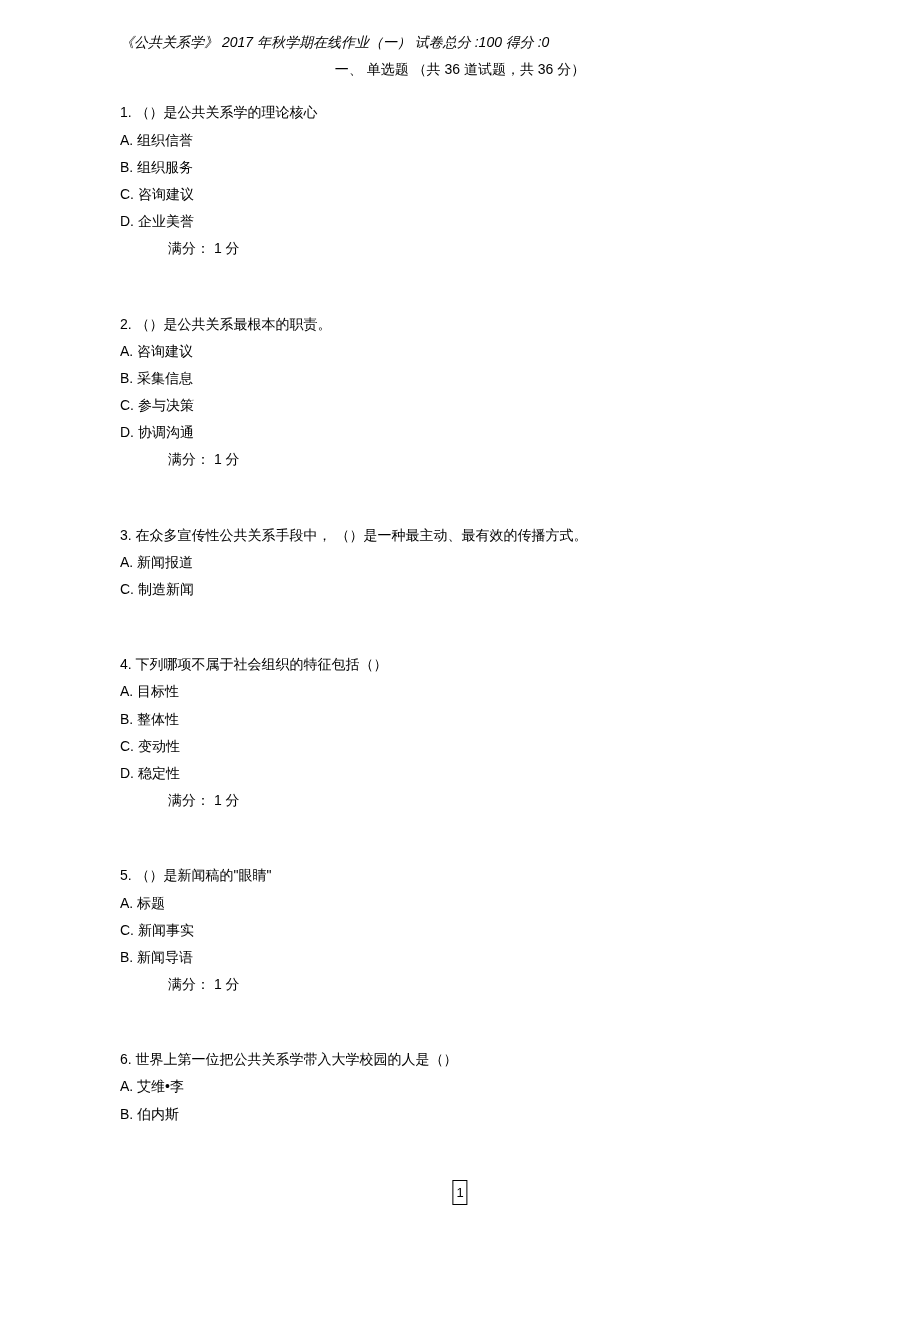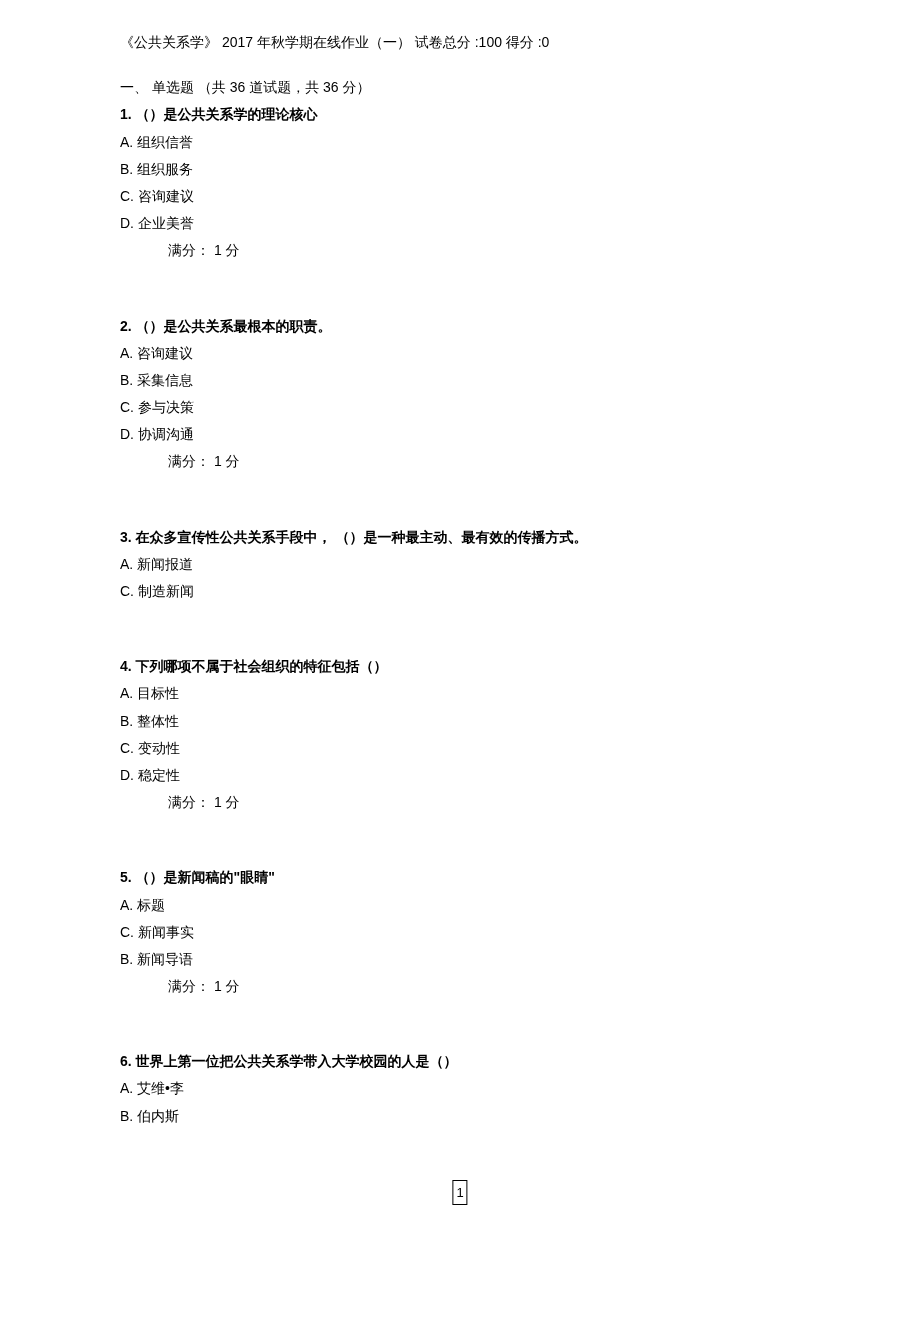--- a/index.html
+++ b/index.html
@@ -10,28 +10,29 @@
     body {
       font-family: "Microsoft YaHei", "SimSun", Arial, sans-serif;
       font-size: 14px;
       line-height: 1.8;
       color: #000;
       background: #fff;
       width: 920px;
       padding: 30px 120px 40px 120px;
     }
     .header {
-      margin-bottom: 20px;
+      margin-bottom: 2px;
+      font-style: italic;
     }
     .section-title {
-      margin-bottom: 2px;
+      margin-bottom: 18px;
+      text-align: center;
     }
     .q-text {
       margin-bottom: 2px;
-      font-weight: bold;
     }
     .option {
       margin-bottom: 2px;
       padding-left: 0;
     }
     .score {
       padding-left: 48px;
       margin-bottom: 2px;
     }
     .question-block {

